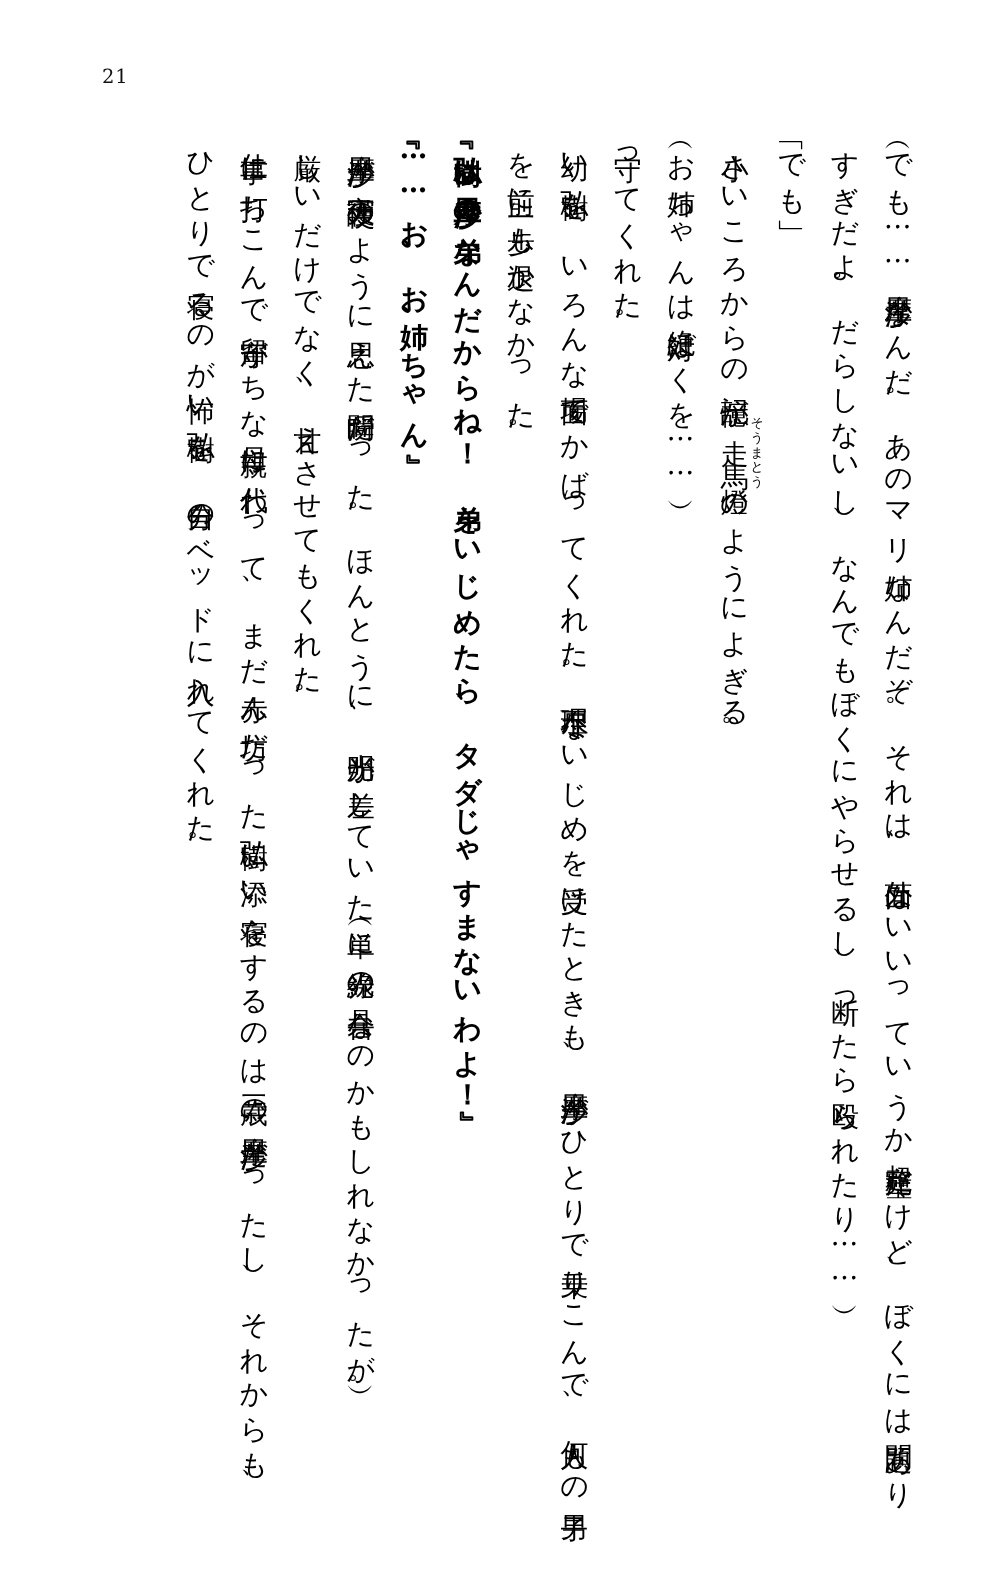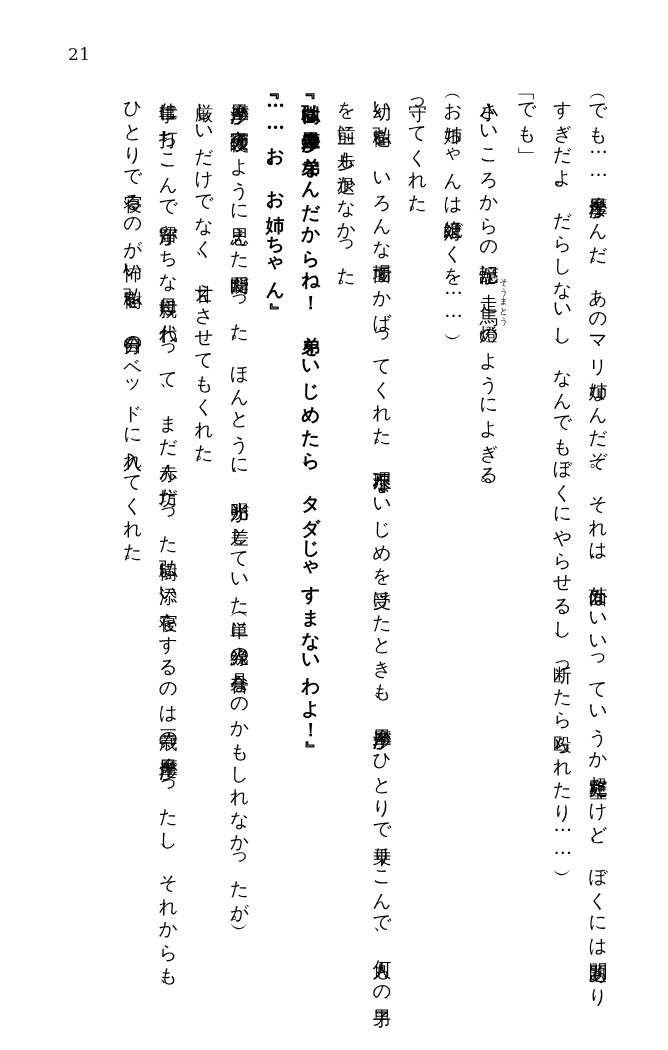--- a/index.html
+++ b/index.html
@@ -17,21 +17,21 @@
   #page {
     position: relative;
     width: 668px;
     height: 1050px;
     background: #ffffff;
   }
   #page-number {
     position: absolute;
     top: 44px;
     left: 68px;
-    font-size: 17px;
+    font-size: 13px;
     font-family: "DejaVu Serif", "Liberation Serif", serif;
     letter-spacing: 0.5px;
     color: #111;
   }
   #text-block {
     position: absolute;
     top: 88px;
     right: 52px;
     height: 910px;
     width: 570px;

